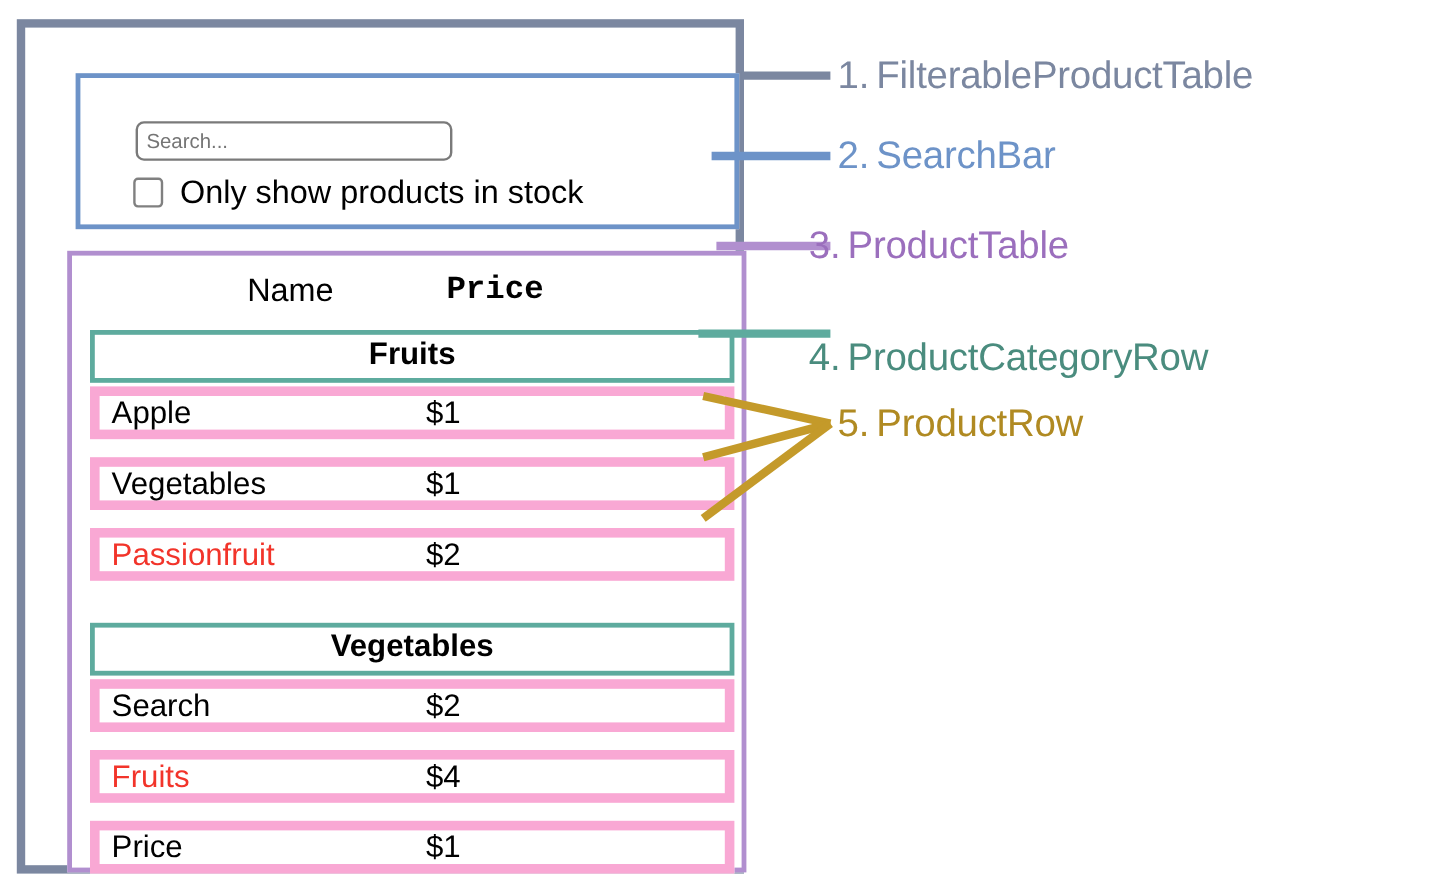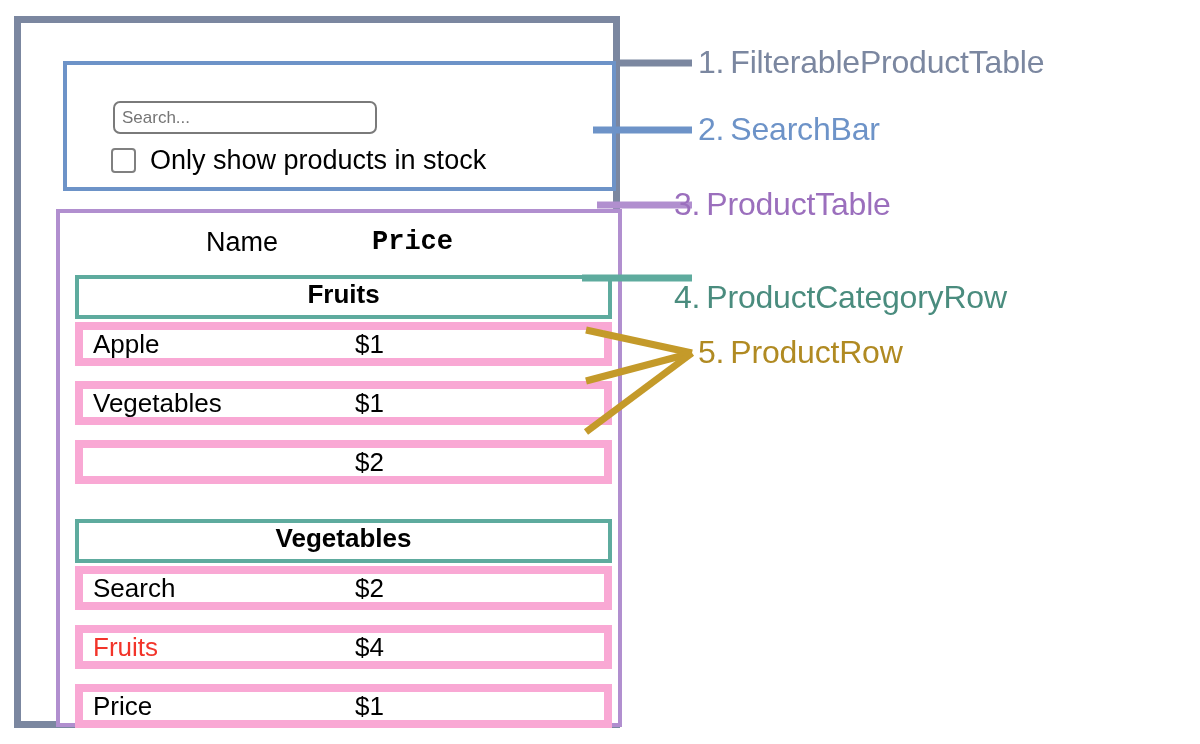--- a/index.html
+++ b/index.html
@@ -221,20 +221,21 @@
         </div>
         <div class="prod-row">
           <span class="cell-name">Apple</span>
           <span class="cell-price">$1</span>
         </div>
         <div class="prod-row">
           <span class="cell-name">Vegetables</span>
           <span class="cell-price">$1</span>
         </div>
         <div class="prod-row">
+          <span class="cell-name out-of-stock">Passionfruit</span>
           <span class="cell-price">$2</span>
         </div>
 
         <div class="group-gap"></div>
 
         <div class="cat-row">
           <span class="cat-label">Vegetables</span>
         </div>
         <div class="prod-row">
           <span class="cell-name">Search</span>

